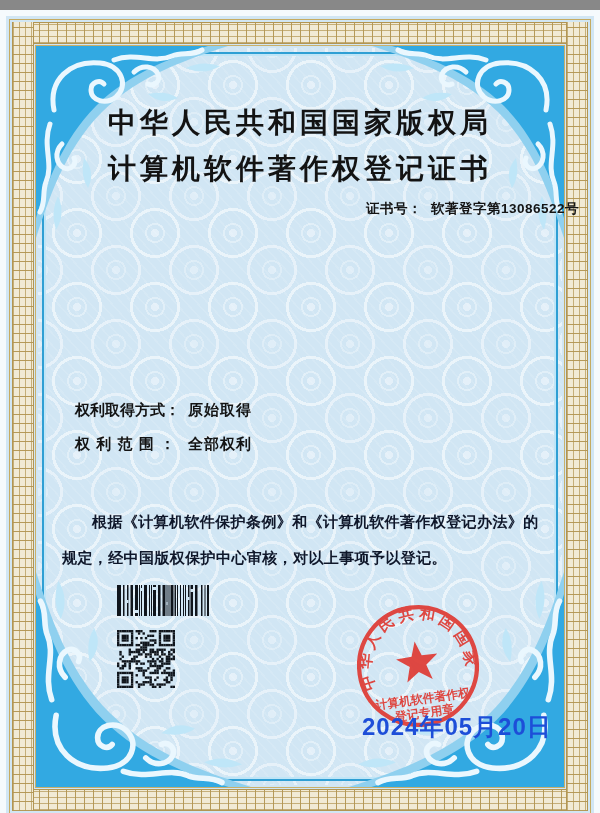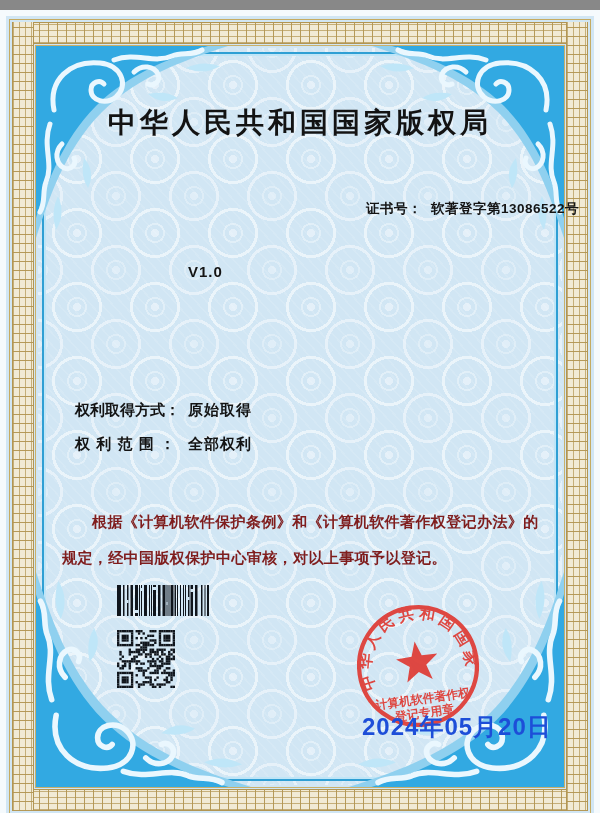--- a/index.html
+++ b/index.html
@@ -39,21 +39,21 @@
   .orn-layer{position:absolute;inset:0;pointer-events:none;}
   
   .title{position:absolute;left:0;width:100%;text-align:center;font-size:28px;font-weight:800;
          letter-spacing:4px;color:#131313;white-space:nowrap;}
   .certno{position:absolute;top:190px;left:366px;font-size:13.5px;font-weight:700;letter-spacing:.5px;white-space:nowrap;}
   .certno .val{margin-left:9px;}
   .row{position:absolute;left:75px;font-size:15px;font-weight:700;white-space:nowrap;}
   .flabel{display:inline-block;width:100px;text-align:justify;text-align-last:justify;vertical-align:top;}
   .fvalue{display:inline-block;margin-left:13px;letter-spacing:1px;}
   .statement{position:absolute;top:494px;left:62px;width:478px;font-size:15px;font-weight:600;
-             line-height:36px;text-indent:2em;letter-spacing:.4px;color:#7f1d1d;}
+             line-height:36px;text-indent:2em;letter-spacing:.4px;color:#0f172a;}
   .barcode{position:absolute;left:117px;top:575px;width:92px;height:31px;}
   .qrcode{position:absolute;left:117px;top:620px;width:58px;height:58px;}
   .seal{position:absolute;left:342px;top:580px;width:152px;height:152px;transform:rotate(-8deg);opacity:.92;}
   .dategrant{position:absolute;left:362px;top:701px;font-size:24px;font-weight:700;letter-spacing:1px;color:#1d4ed8;white-space:nowrap;}
 </style>
 </head>
 <body>
 
 <div class="cert">
 
@@ -87,28 +87,26 @@
         </g>
       </g>
     </defs>
     <use href="#cornerOrn" transform="translate(36,36)"></use>
     <use href="#cornerOrn" transform="translate(564,36) scale(-1,1)"></use>
     <use href="#cornerOrn" transform="translate(36,777) scale(1.12,-1.12)"></use>
     <use href="#cornerOrn" transform="translate(564,777) scale(-1.12,-1.12)"></use>
   </svg>
 
   <div class="title" style="top:94px">中华人民共和国国家版权局</div>
+  <div class="title" style="top:140px">计算机软件著作权登记证书</div>
 
   <div class="certno">
     <span>证书号：</span><span class="val">软著登字第13086522号</span>
   </div>
 
-  <div class="row" style="top:253px">
-    <span class="fvalue" style="margin-left:113px">V1.0</span>
-  </div>
   <div class="row" style="top:425px">
     <span class="flabel">权利范围：</span><span class="fvalue">全部权利</span>
   </div>
   <div class="row" style="top:391px">
     <span class="flabel">权利取得方式：</span><span class="fvalue">原始取得</span>
   </div>
 
   <div class="statement">根据《计算机软件保护条例》和《计算机软件著作权登记办法》的规定，经中国版权保护中心审核，对以上事项予以登记。</div>
 
   <div class="barcode"><svg width="92" height="31" viewBox="0 0 92 31" fill="#10151c">

